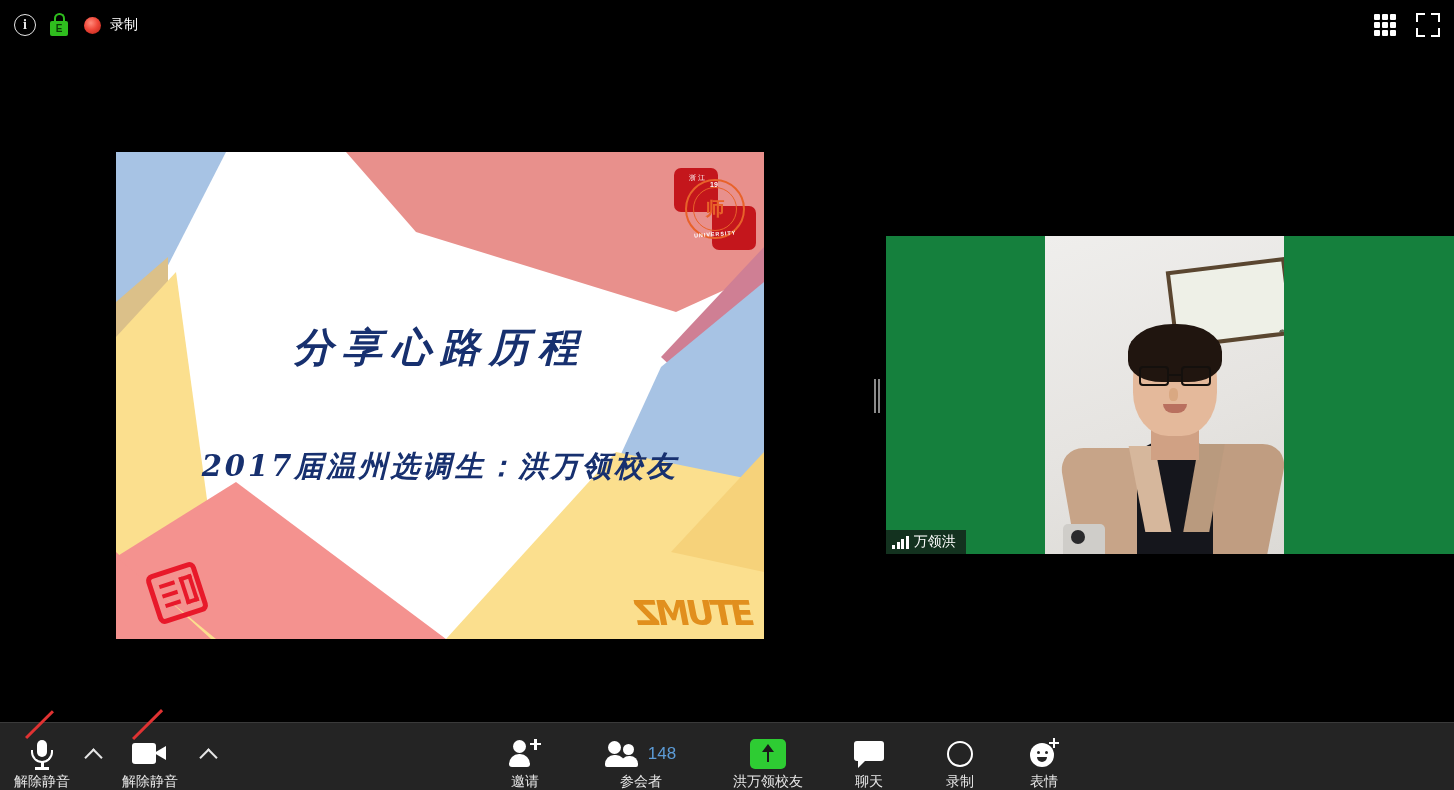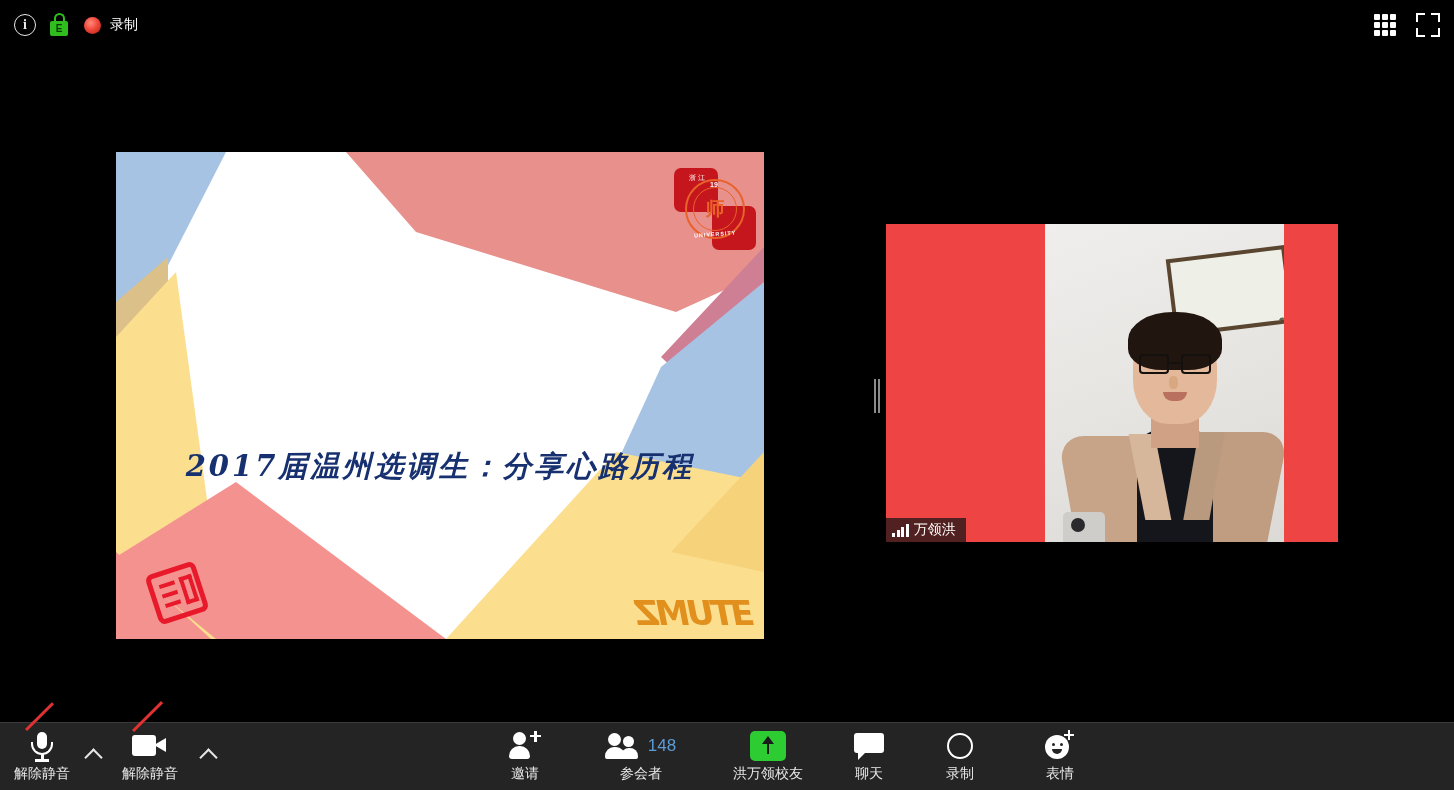--- a/index.html
+++ b/index.html
@@ -121,22 +121,22 @@
 
   
   #drag-handle{
     position:absolute; left:872px; top:378px; width:9px; height:36px;
     display:flex; gap:2px; align-items:center; justify-content:center;
   }
   #drag-handle i{ width:2px; height:34px; background:#8a8a8a; display:block; }
 
   
   #video-panel{
-    position:absolute; left:886px; top:224px; width:452px; height:318px;
-    background:#ef4444; overflow:hidden;
+    position:absolute; left:886px; top:236px; width:568px; height:318px;
+    background:#15803d; overflow:hidden;
   }
   #video-inner{
     position:absolute; left:159px; top:0; width:239px; height:318px; overflow:hidden;
     background:linear-gradient(170deg,#ecebe9 0%,#e4e2df 45%,#dedcd8 100%);
   }
   .wall{ position:absolute; inset:0; background:linear-gradient(160deg,#efeeec 0%,#e6e4e1 55%,#dcdad6 100%); }
   .frame{
     position:absolute; right:-6px; top:28px; width:120px; height:78px;
     background:#eef0e7; border:4px solid #5a4630; transform:rotate(-7deg);
     overflow:hidden;
@@ -187,21 +187,21 @@
   .sig i:nth-child(3){height:10px;} .sig i:nth-child(4){height:13px;}
 
   
   #toolbar{
     position:absolute; left:0; bottom:0; width:1454px; height:68px;
     background:#242424; border-top:1px solid #3a3a3a;
   }
   .tool{
     position:absolute; top:0; height:68px;
     display:flex; flex-direction:column; align-items:center; justify-content:flex-start;
-    padding-top:6px; cursor:pointer;
+    padding-top:14px; cursor:pointer;
   }
   .tool .ic{ height:34px; display:flex; align-items:center; justify-content:center; }
   .tool .lb{ color:#e6e6e6; font-size:14px; margin-top:2px; white-space:nowrap; }
 
   .arrow-up{
     position:absolute; top:22px; width:18px; height:18px; cursor:pointer;
   }
   .arrow-up:before{
     content:""; position:absolute; left:3px; top:6px; width:11px; height:11px;
     border-left:2.4px solid #e6e6e6; border-top:2.4px solid #e6e6e6;
@@ -327,21 +327,22 @@
         <div class="ring"></div>
         <div class="ring2"></div>
         <div class="cn">浙 江</div>
         <div class="yr">19</div>
         <div class="ctr">师</div>
         <div class="uni">
             <b>UNIVERSITY</b>
           </div>
       </div>
 
-      <div class="sl-sub">2017届温州选调生：分享心路历程</div>
+      <div class="sl-title">分享心路历程</div>
+      <div class="sl-sub">2017届温州选调生：洪万领校友</div>
 
       <div class="stamp">
         <i class="b1"></i>
           <i class="b2"></i>
           <i class="b3"></i>
         <i class="b4"></i>
           <i class="b5"></i>
           <i class="b6"></i>
           <i class="b7"></i>
       </div>
@@ -465,21 +466,21 @@
       <div class="lb">聊天</div>
     </div>
 
     <div class="tool" style="left:930px;width:60px;">
       <div class="ic">
         <div class="rec-circle"></div>
       </div>
       <div class="lb">录制</div>
     </div>
 
-    <div class="tool" style="left:1014px;width:60px;align-items:flex-end;">
+    <div class="tool" style="left:1014px;width:60px;">
       <div class="ic">
         <div class="smiley">
             <div class="f"></div>
             <div class="e1"></div>
             <div class="e2"></div>
             <div class="m"></div>
             <div class="pv"></div>
             <div class="ph"></div>
           </div>
       </div>

